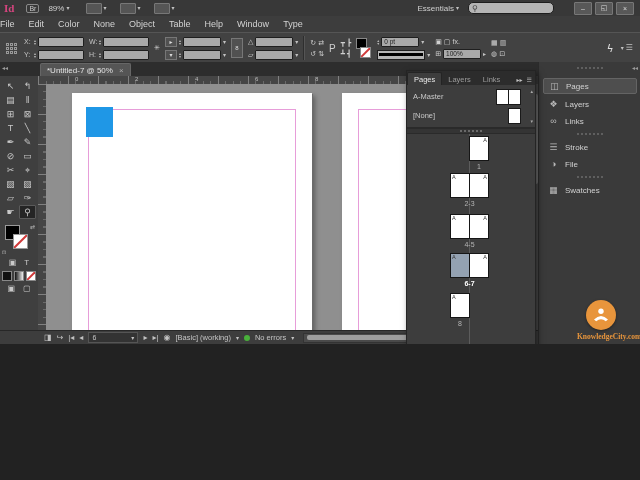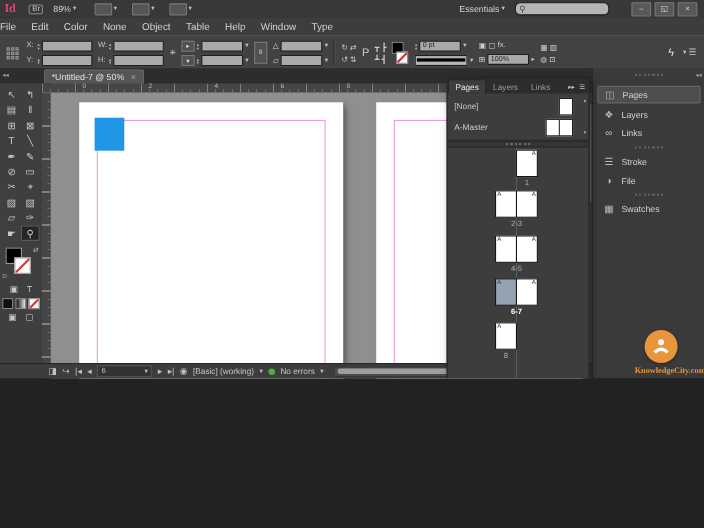--- a/index.html
+++ b/index.html
@@ -445,29 +445,29 @@
       <span class="pp-tab active">Pages</span>
       <span class="pp-tab">Layers</span>
       <span class="pp-tab">Links</span>
       <span class="pp-tabicons">
         <span class="ic tiny">▸▸</span>
         <span class="ic tiny">☰</span>
       </span>
     </div>
     <div class="pp-masters">
       <div class="pp-mrow">
-        <span class="pp-mlabel">[None]</span>
-        <span class="mthumb">
-            <i></i>
-          </span>
-      </div>
-      <div class="pp-mrow">
         <span class="pp-mlabel">A-Master</span>
         <span class="mthumb">
             <i></i>
+            <i></i>
+          </span>
+      </div>
+      <div class="pp-mrow">
+        <span class="pp-mlabel">[None]</span>
+        <span class="mthumb">
             <i></i>
           </span>
       </div>
       <span class="pp-sb" style="top:3px">▴</span>
       <span class="pp-sb" style="bottom:3px">▾</span>
     </div>
     <div class="pp-split">
         <i></i>
       </div>
     <div class="pp-pages">

